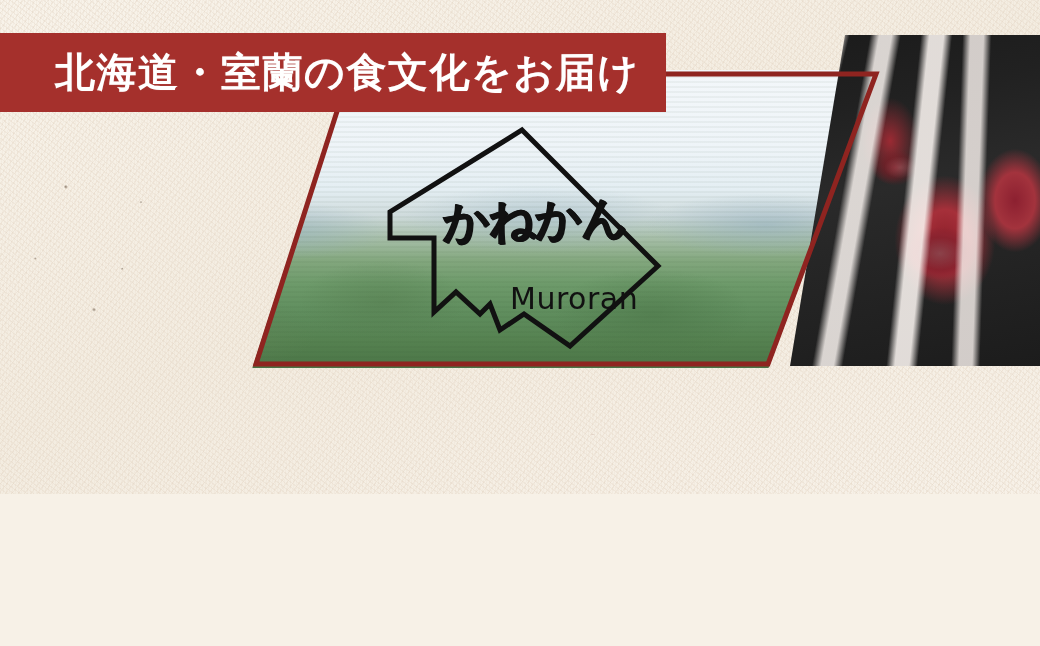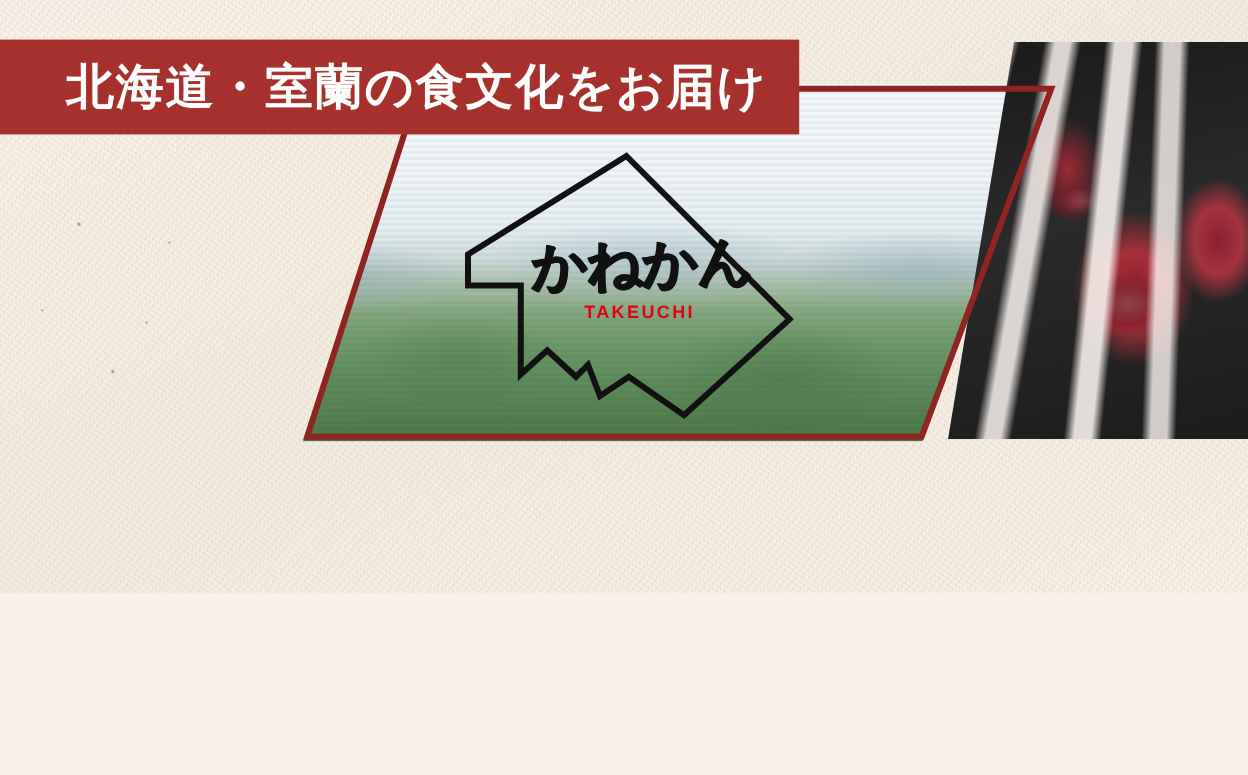--- a/index.html
+++ b/index.html
@@ -239,17 +239,17 @@
   <div class="banner" style="background:#A5302C;">
     <span class="banner-title">北海道・室蘭の食文化をお届け</span>
   </div>
 
   <div class="logo">
     <svg width="310" height="232" viewBox="0 0 310 232" style="position:absolute;left:0;top:0;">
       <path d="M150 12 L286 148 L198 228 L152 196 L128 212 L118 186
                L108 196 L84 174 L62 194 L62 120 L18 120 L18 94 Z" fill="none" stroke="#111111" stroke-width="5" stroke-linejoin="miter"></path>
     </svg>
     <div class="logo-brush">かねかん</div>
-    <div class="logo-takeuchi">TAKEUCHI</div>
+    <div class="logo-muroran">Muroran</div>
   </div>
 
 
 </div>
 
 </body></html>

